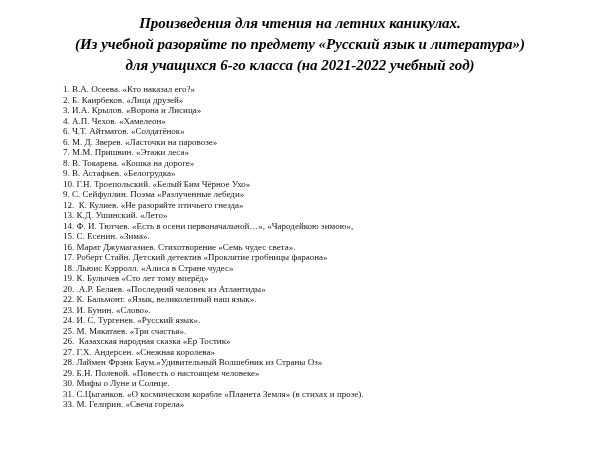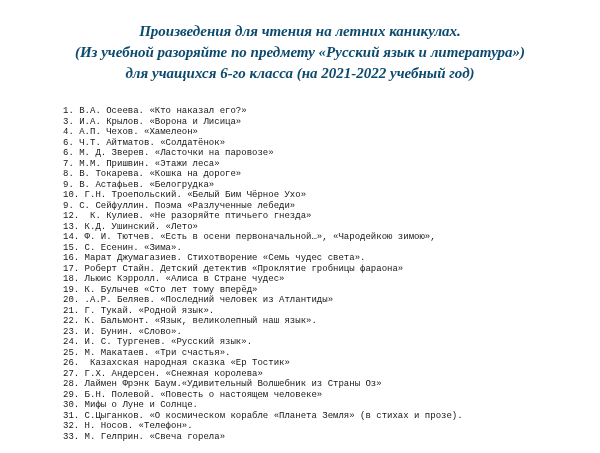--- a/index.html
+++ b/index.html
@@ -9,78 +9,76 @@
   }
   .slide {
     position: relative;
     width: 600px;
     height: 453px;
     background: #ffffff;
     overflow: hidden;
     font-family: "Liberation Serif", serif;
   }
   .title-block {
-    padding-top: 21px;
+    padding-top: 13px;
     text-align: center;
     font-weight: bold;
     font-style: italic;
     font-size: 15px;
     line-height: 21px;
-    color: #0c4a6e;
+    color: #000000;
   }
   .title-line { white-space: pre-wrap; }
   .reading-list {
-    margin-top: 22px;
+    margin-top: 8px;
     padding-left: 63px;
     padding-right: 20px;
     font-size: 9px;
     line-height: 10.5px;
     color: #161616;
-    font-family: Liberation Mono, monospace;
   }
   .list-item {
     white-space: pre-wrap;
   }
 </style>
 </head>
 <body>
 
 <div class="slide">
   <div class="title-block">
     <div class="title-line">Произведения для чтения на летних каникулах.</div>
     <div class="title-line">(Из учебной разоряйте по предмету «Русский язык и литература»)</div>
     <div class="title-line">для учащихся 6-го класса (на 2021-2022 учебный год)</div>
   </div>
   <div class="reading-list">
       <div class="list-item">1. В.А. Осеева. «Кто наказал его?»</div>
+      <div class="list-item">2. Б. Каирбеков. «Лица друзей»</div>
       <div class="list-item">3. И.А. Крылов. «Ворона и Лисица»</div>
       <div class="list-item">4. А.П. Чехов. «Хамелеон»</div>
       <div class="list-item">6. Ч.Т. Айтматов. «Солдатёнок»</div>
       <div class="list-item">6. М. Д. Зверев. «Ласточки на паровозе»</div>
       <div class="list-item">7. М.М. Пришвин. «Этажи леса»</div>
       <div class="list-item">8. В. Токарева. «Кошка на дороге»</div>
       <div class="list-item">9. В. Астафьев. «Белогрудка»</div>
       <div class="list-item">10. Г.Н. Троепольский. «Белый Бим Чёрное Ухо»</div>
       <div class="list-item">9. С. Сейфуллин. Поэма «Разлученные лебеди»</div>
       <div class="list-item">12.  К. Кулиев. «Не разоряйте птичьего гнезда»</div>
       <div class="list-item">13. К.Д. Ушинский. «Лето»</div>
       <div class="list-item">14. Ф. И. Тютчев. «Есть в осени первоначальной…», «Чародейкою зимою»,</div>
       <div class="list-item">15. С. Есенин. «Зима».</div>
       <div class="list-item">16. Марат Джумагазиев. Стихотворение «Семь чудес света».</div>
       <div class="list-item">17. Роберт Стайн. Детский детектив «Проклятие гробницы фараона»</div>
       <div class="list-item">18. Льюис Кэрролл. «Алиса в Стране чудес»</div>
       <div class="list-item">19. К. Булычев «Сто лет тому вперёд»</div>
       <div class="list-item">20. .А.Р. Беляев. «Последний человек из Атлантиды»</div>
-      <div class="list-item">21. Г. Тукай. «Родной язык».</div>
       <div class="list-item">22. К. Бальмонт. «Язык, великолепный наш язык».</div>
       <div class="list-item">23. И. Бунин. «Слово».</div>
       <div class="list-item">24. И. С. Тургенев. «Русский язык».</div>
       <div class="list-item">25. М. Макатаев. «Три счастья».</div>
       <div class="list-item">26.  Казахская народная сказка «Ер Тостик»</div>
       <div class="list-item">27. Г.Х. Андерсен. «Снежная королева»</div>
       <div class="list-item">28. Лаймен Фрэнк Баум.«Удивительный Волшебник из Страны Оз»</div>
       <div class="list-item">29. Б.Н. Полевой. «Повесть о настоящем человеке»</div>
       <div class="list-item">30. Мифы о Луне и Солнце.</div>
       <div class="list-item">31. С.Цыганков. «О космическом корабле «Планета Земля» (в стихах и прозе).</div>
-      <div class="list-item">32. Н. Носов. «Телефон».</div>
       <div class="list-item">33. М. Гелприн. «Свеча горела»</div>
     </div>
 </div>
 
 </body></html>

